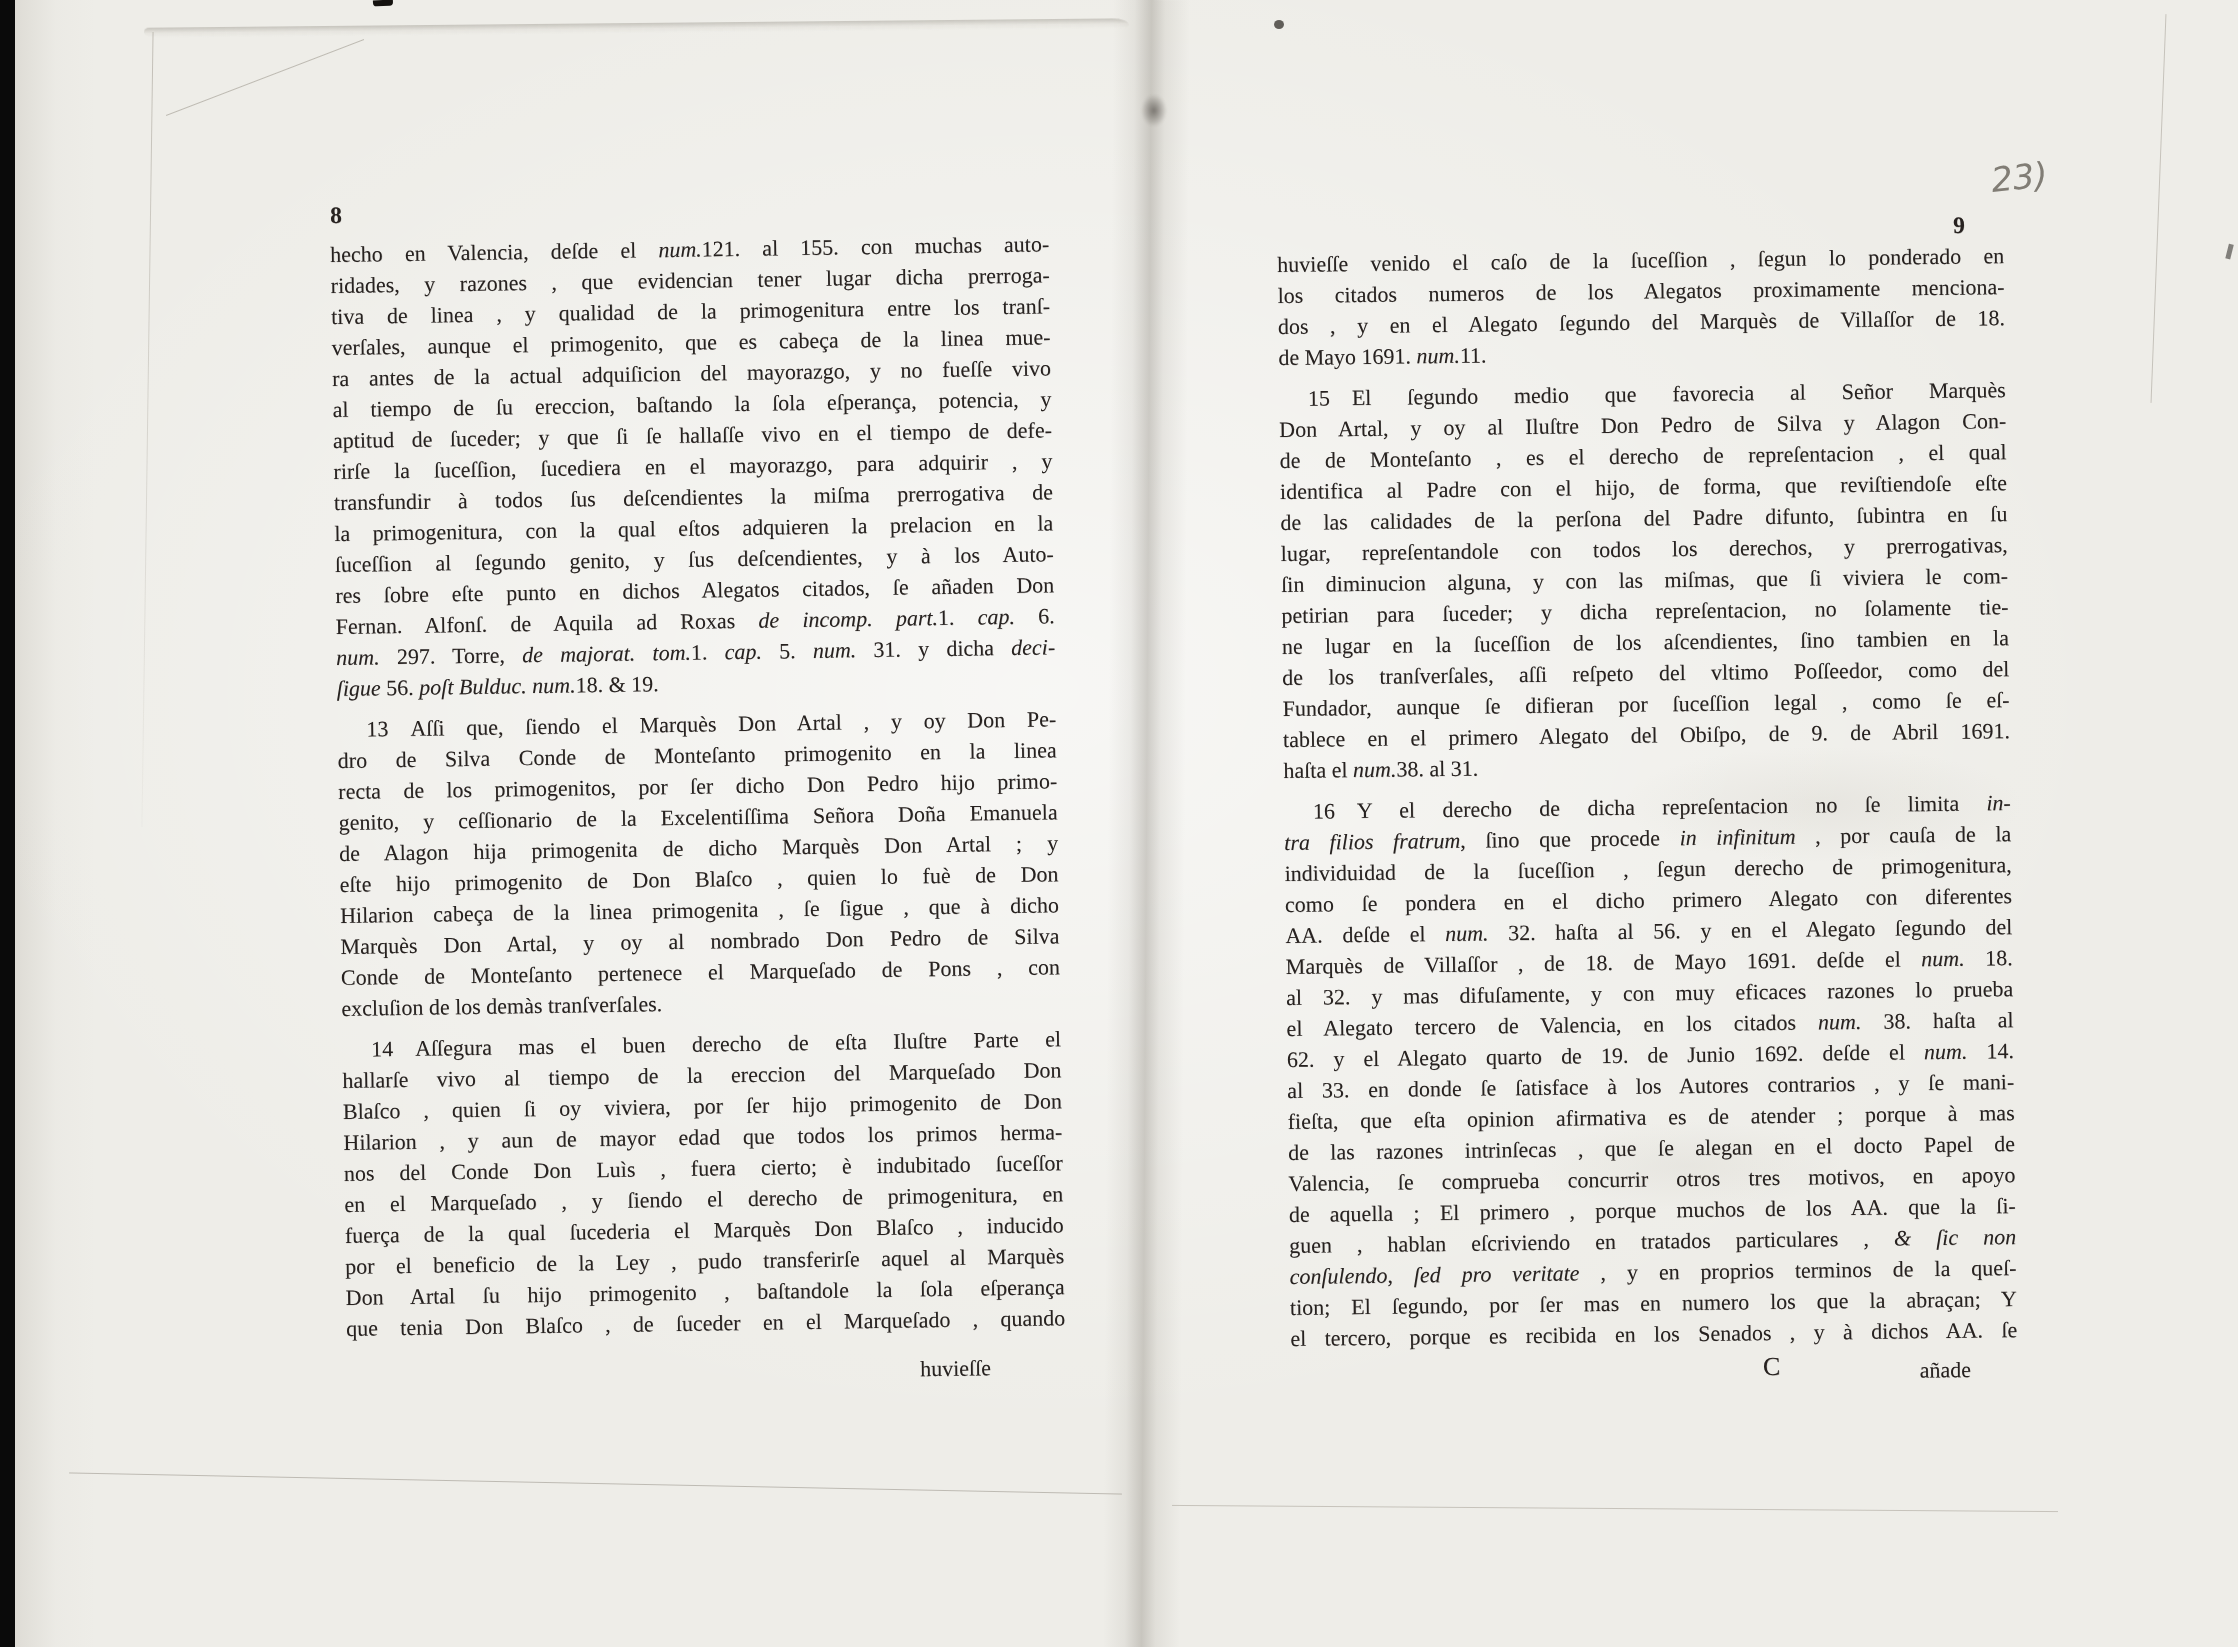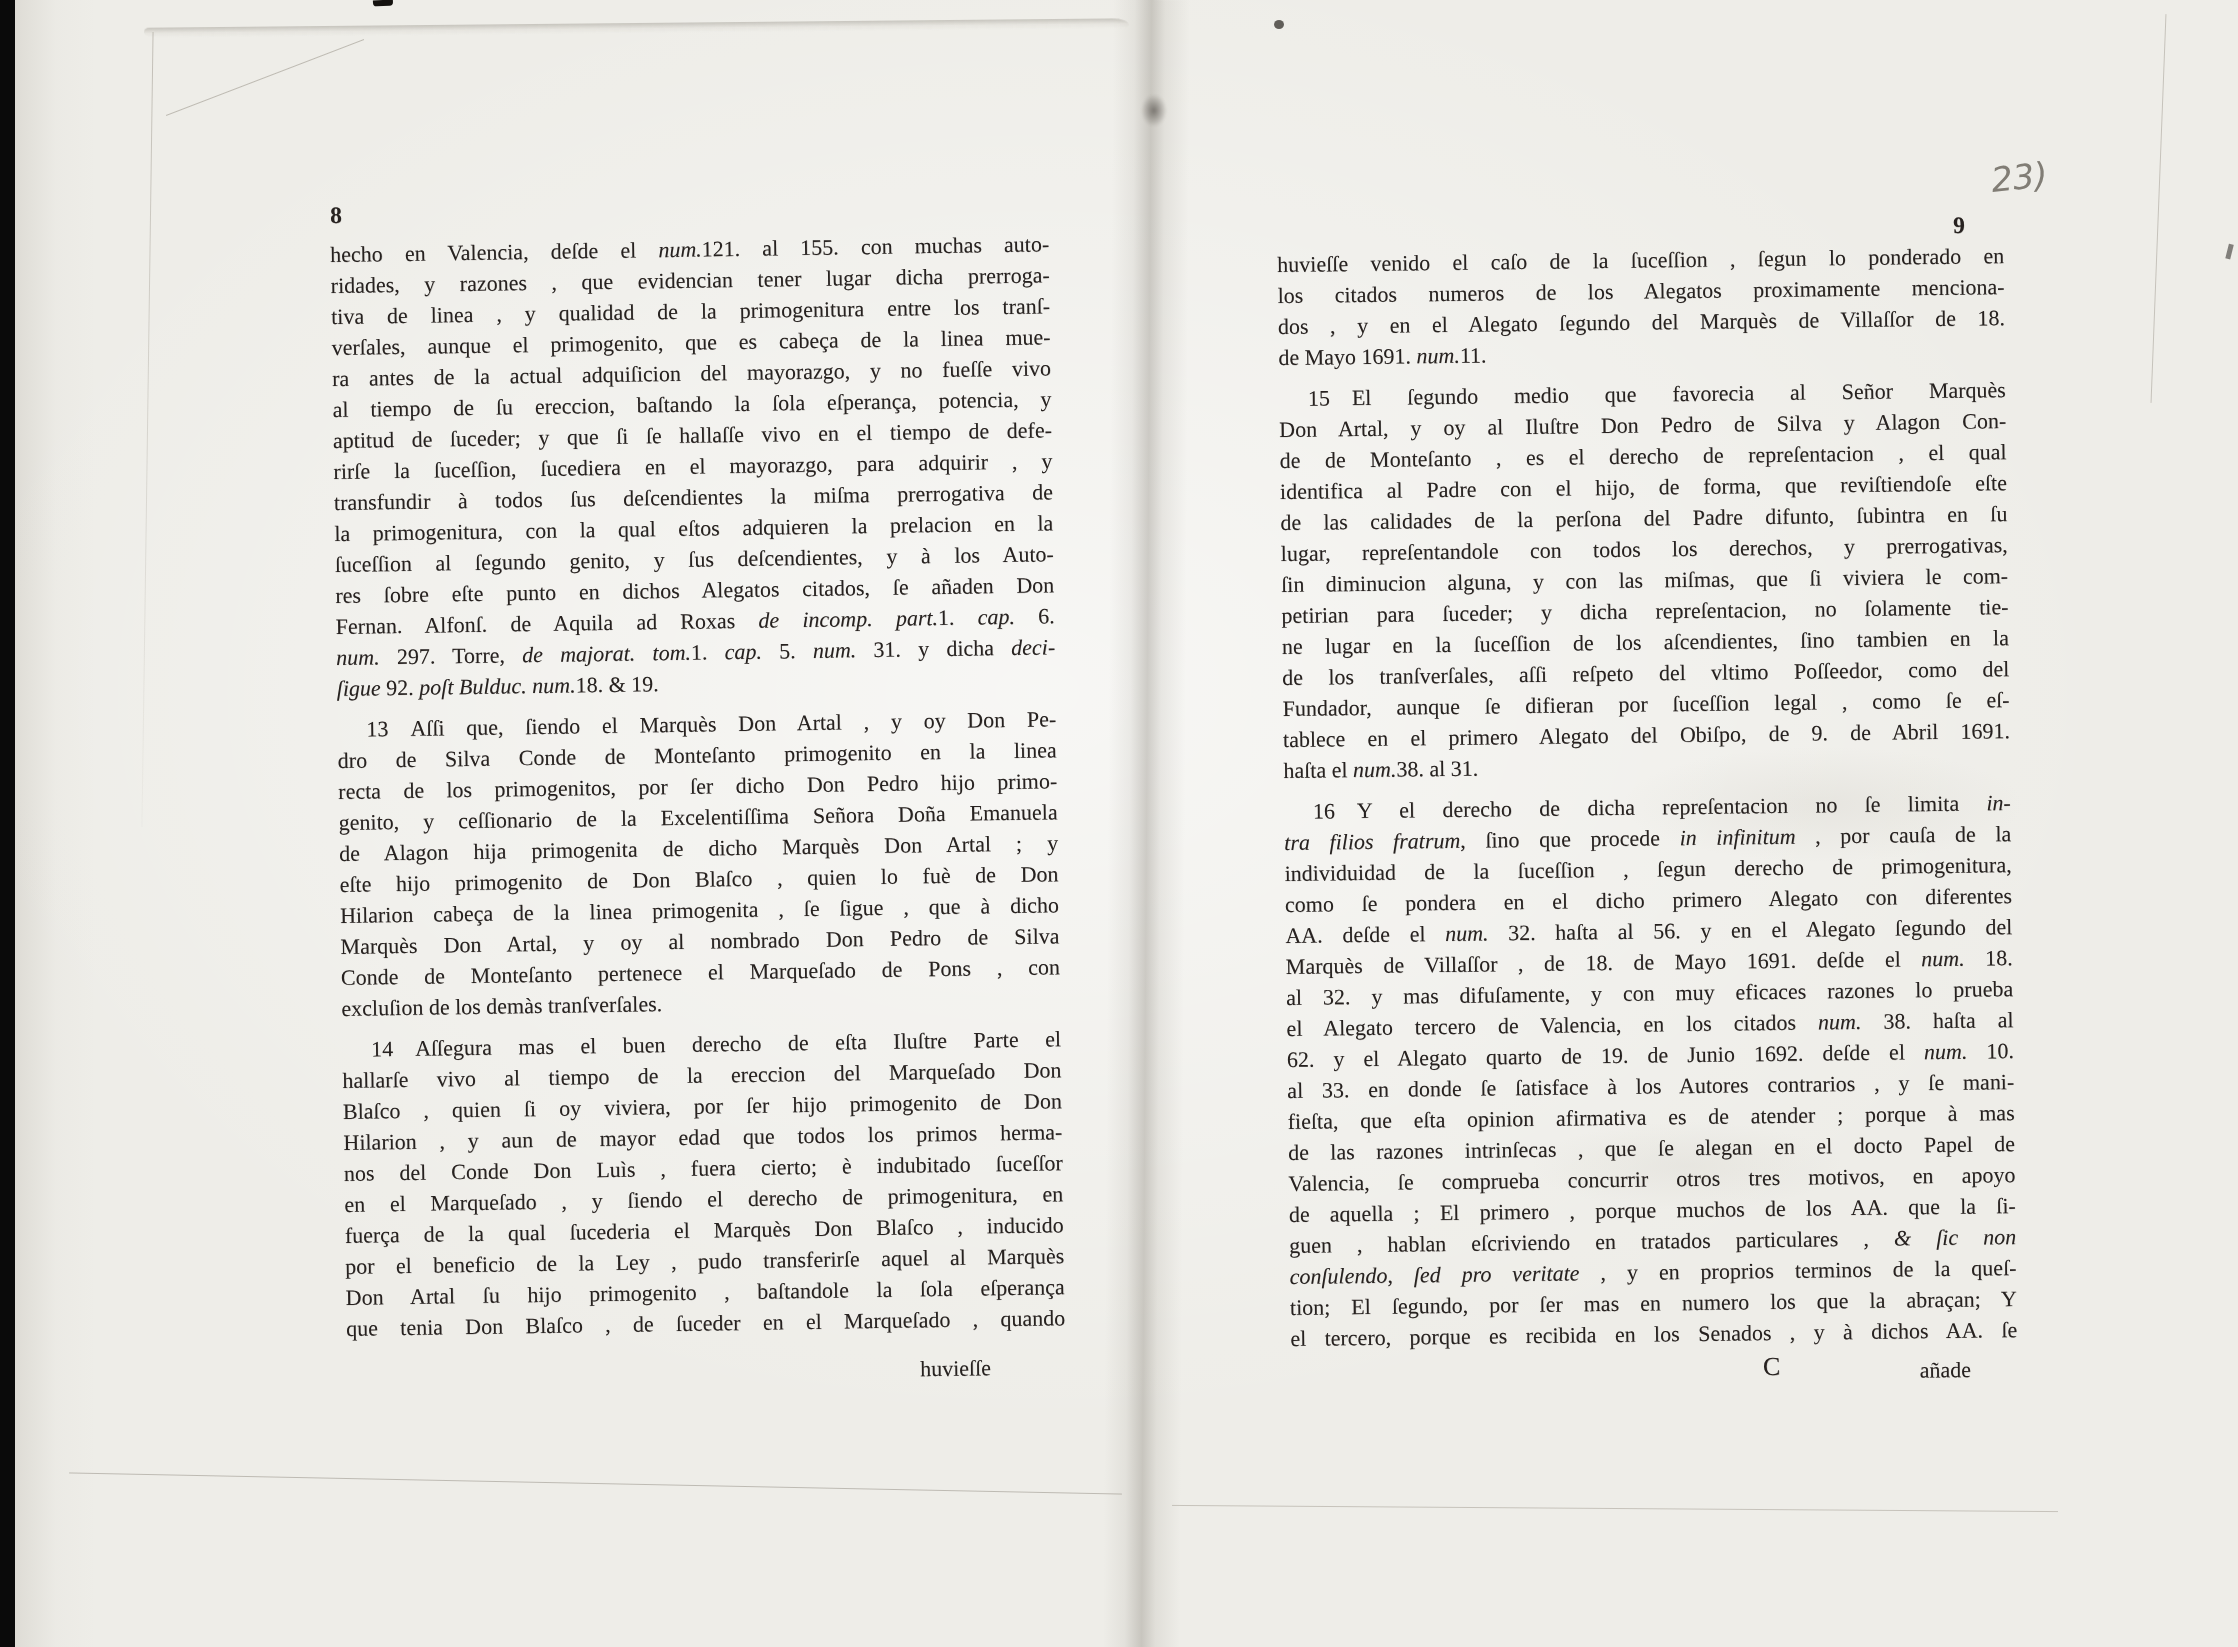--- a/index.html
+++ b/index.html
@@ -126,21 +126,21 @@
       <div class="line"><span>ra antes de la actual adquiſicion del mayorazgo, y no fueſſe vivo</span></div>
       <div class="line"><span>al tiempo de ſu ereccion, baſtando la ſola eſperança, potencia, y</span></div>
       <div class="line"><span>aptitud de ſuceder; y que ſi ſe hallaſſe vivo en el tiempo de defe-</span></div>
       <div class="line"><span>rirſe la ſuceſſion, ſucediera en el mayorazgo, para adquirir , y</span></div>
       <div class="line"><span>transfundir à todos ſus deſcendientes la miſma prerrogativa de</span></div>
       <div class="line"><span>la primogenitura, con la qual eſtos adquieren la prelacion en la</span></div>
       <div class="line"><span>ſuceſſion al ſegundo genito, y ſus deſcendientes, y à los Auto-</span></div>
       <div class="line"><span>res ſobre eſte punto en dichos Alegatos citados, ſe añaden Don</span></div>
       <div class="line"><span>Fernan. Alfonſ. de Aquila ad Roxas </span><i>de incomp. part.</i><span>1. </span><i>cap.</i><span> 6.</span></div>
       <div class="line"><i>num.</i><span> 297. Torre, </span><i>de majorat. tom.</i><span>1. </span><i>cap.</i><span> 5. </span><i>num.</i><span> 31. y dicha </span><i>deci-</i></div>
-      <div class="line short"><i>ſigue</i><span> 92. </span><i>poſt Bulduc. num.</i><span>18. &amp; 19.</span></div>
+      <div class="line short"><i>ſigue</i><span> 56. </span><i>poſt Bulduc. num.</i><span>18. &amp; 19.</span></div>
       <div class="line para"><span>13 Aſſi que, ſiendo el Marquès Don Artal , y oy Don Pe-</span></div>
       <div class="line"><span>dro de Silva Conde de Monteſanto primogenito en la linea</span></div>
       <div class="line"><span>recta de los primogenitos, por ſer dicho Don Pedro hijo primo-</span></div>
       <div class="line"><span>genito, y ceſſionario de la Excelentiſſima Señora Doña Emanuela</span></div>
       <div class="line"><span>de Alagon hija primogenita de dicho Marquès Don Artal ; y</span></div>
       <div class="line"><span>eſte hijo primogenito de Don Blaſco , quien lo fuè de Don</span></div>
       <div class="line"><span>Hilarion cabeça de la linea primogenita , ſe ſigue , que à dicho</span></div>
       <div class="line"><span>Marquès Don Artal, y oy al nombrado Don Pedro de Silva</span></div>
       <div class="line"><span>Conde de Monteſanto pertenece el Marqueſado de Pons , con</span></div>
       <div class="line short"><span>excluſion de los demàs tranſverſales.</span></div>
@@ -178,21 +178,21 @@
       <div class="line"><span>tablece en el primero Alegato del Obiſpo, de 9. de Abril 1691.</span></div>
       <div class="line short"><span>haſta el </span><i>num.</i><span>38. al 31.</span></div>
       <div class="line para"><span>16 Y el derecho de dicha repreſentacion no ſe limita </span><i>in-</i></div>
       <div class="line"><i>tra filios fratrum</i><span>, ſino que procede </span><i>in infinitum</i><span> , por cauſa de la</span></div>
       <div class="line"><span>individuidad de la ſuceſſion , ſegun derecho de primogenitura,</span></div>
       <div class="line"><span>como ſe pondera en el dicho primero Alegato con diferentes</span></div>
       <div class="line"><span>AA. deſde el </span><i>num.</i><span> 32. haſta al 56. y en el Alegato ſegundo del</span></div>
       <div class="line"><span>Marquès de Villaſſor , de 18. de Mayo 1691. deſde el </span><i>num.</i><span> 18.</span></div>
       <div class="line"><span>al 32. y mas difuſamente, y con muy eficaces razones lo prueba</span></div>
       <div class="line"><span>el Alegato tercero de Valencia, en los citados </span><i>num.</i><span> 38. haſta al</span></div>
-      <div class="line"><span>62. y el Alegato quarto de 19. de Junio 1692. deſde el </span><i>num.</i><span> 10.</span></div>
+      <div class="line"><span>62. y el Alegato quarto de 19. de Junio 1692. deſde el </span><i>num.</i><span> 14.</span></div>
       <div class="line"><span>al 33. en donde ſe ſatisface à los Autores contrarios , y ſe mani-</span></div>
       <div class="line"><span>fieſta, que eſta opinion afirmativa es de atender ; porque à mas</span></div>
       <div class="line"><span>de las razones intrinſecas , que ſe alegan en el docto Papel de</span></div>
       <div class="line"><span>Valencia, ſe comprueba concurrir otros tres motivos, en apoyo</span></div>
       <div class="line"><span>de aquella ; El primero , porque muchos de los AA. que la ſi-</span></div>
       <div class="line"><span>guen , hablan eſcriviendo en tratados particulares , </span><i>&amp; ſic non</i></div>
       <div class="line"><i>conſulendo</i><span>, </span><i>ſed pro veritate</i><span> , y en proprios terminos de la queſ-</span></div>
       <div class="line"><span>tion; El ſegundo, por ſer mas en numero los que la abraçan; Y</span></div>
       <div class="line"><span>el tercero, porque es recibida en los Senados , y à dichos AA. ſe</span></div>
     </div>

